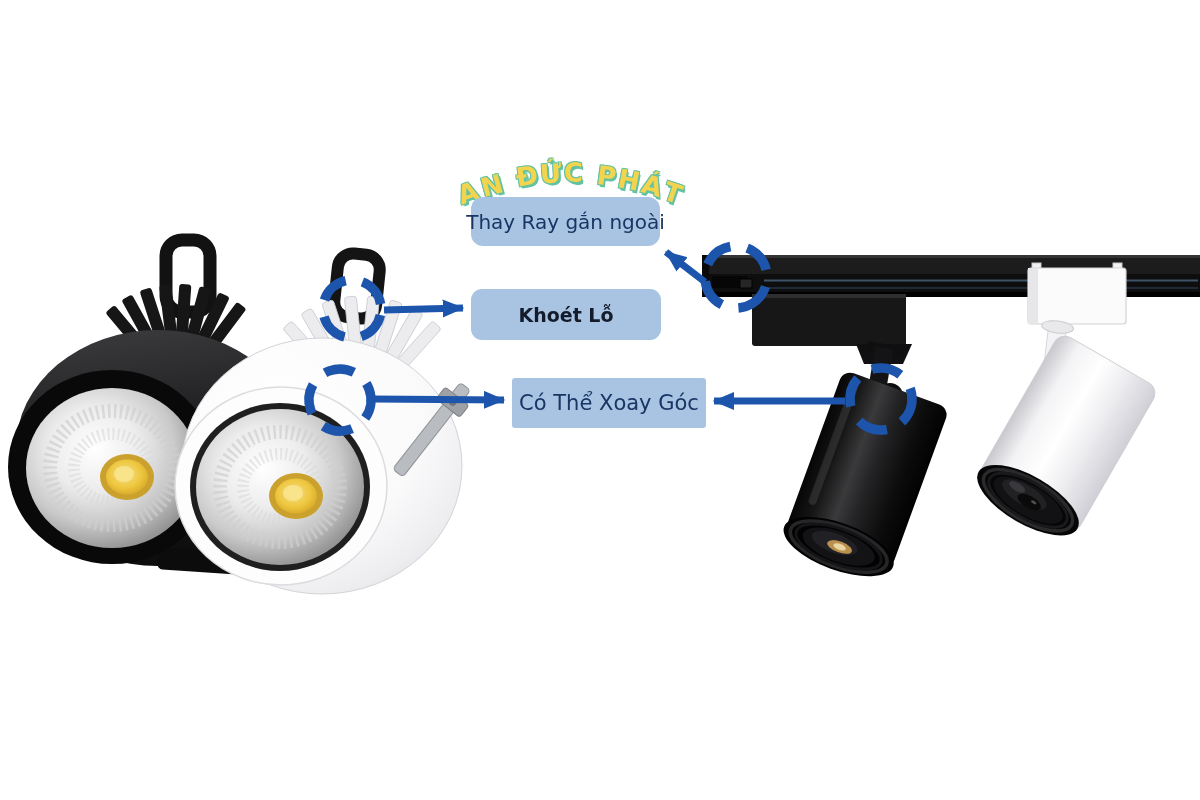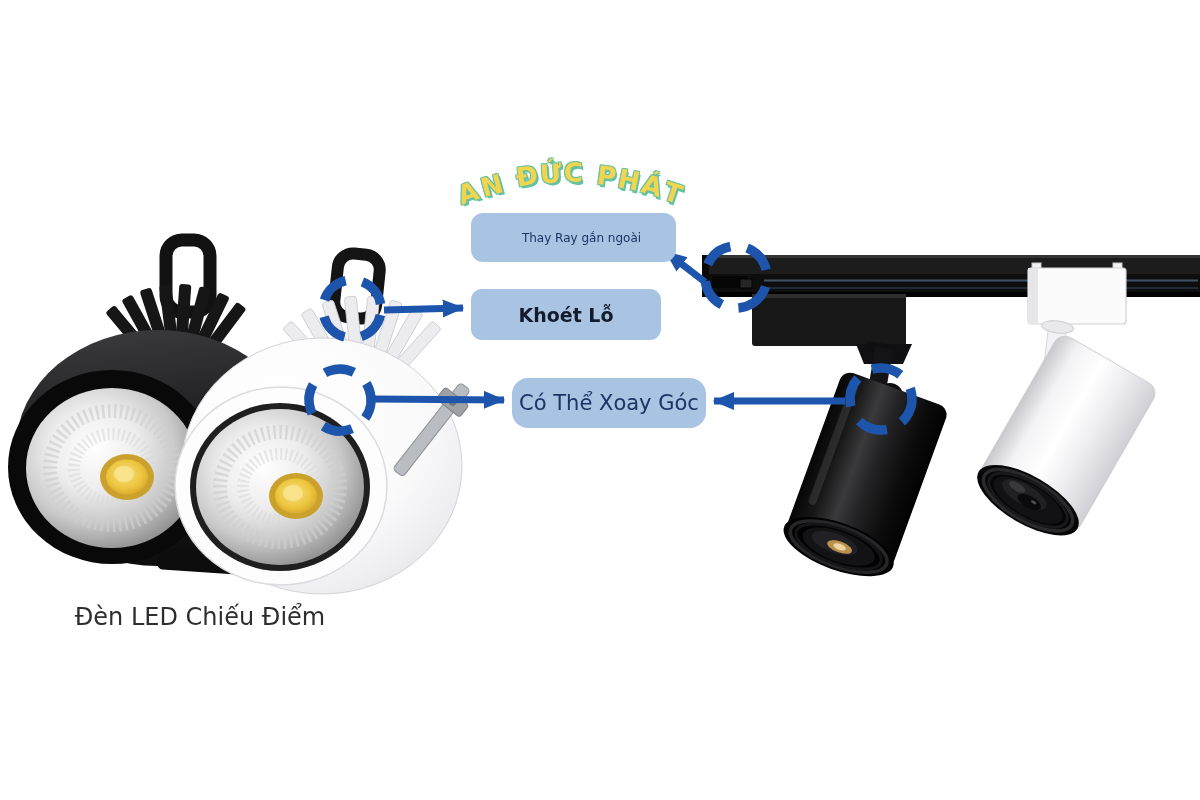--- a/index.html
+++ b/index.html
@@ -16,23 +16,23 @@
   .anno-circle { fill:none; stroke:var(--annotation,#1d55ad); stroke-width:9.5; stroke-dasharray:30 17; }
   .anno-line   { stroke:var(--annotation,#1d55ad); stroke-width:7; fill:none; }
   .anno-fill   { fill:var(--annotation,#1d55ad); }
 
   
   .callout {
     position:absolute; background:var(--callout-bg,#a9c3e3);
     display:flex; align-items:center; justify-content:center;
     color:var(--callout-text,#1a3563); white-space:nowrap;
   }
-  #callout-thay-ray { left:471px; top:213px; width:189px; height:49px; font-size:12px; border-radius:12px;padding-left:16px; }
+  #callout-thay-ray { left:471px; top:197px; width:189px; height:49px; font-size:20px; border-radius:12px; }
   #callout-khoet-lo { left:471px; top:289px; width:190px; height:51px; font-size:19px; font-weight:700; color:#141b2b; border-radius:11px; }
-  #callout-xoay-goc { left:512px; top:378px; width:194px; height:50px; font-size:21px; border-radius:16px; }
+  #callout-xoay-goc { left:512px; top:378px; width:194px; height:50px; font-size:21px; border-radius:3px; }
 
   
   .caption { position:absolute; font-size:24px; color:var(--caption-color,#2e2e2e); text-align:center; }
   #caption-left  { left:55px;  top:603px; width:290px; }
   #caption-right { left:710px; top:603px; width:460px; }
 
   
   .logo {
     position:absolute; left:448px; top:160px; width:244px; height:58px;
     display:flex; justify-content:center; align-items:flex-start; gap:2px;
@@ -243,14 +243,13 @@
       <span style="transform: translateY(3.2px) rotate(7.6deg);">P</span>
       <span style="transform: translateY(7.2px) rotate(11.4deg);">H</span>
       <span style="transform: translateY(12.8px) rotate(15.2deg);">Á</span>
       <span style="transform: translateY(20px) rotate(19deg);">T</span>
     </div>
 
   <div class="callout" id="callout-thay-ray">Thay Ray gắn ngoài</div>
   <div class="callout" id="callout-khoet-lo">Khoét Lỗ</div>
   <div class="callout" id="callout-xoay-goc">Có Thể Xoay Góc</div>
 
-  <div class="caption" id="caption-left">Đèn LED Chiếu Điểm</div>
 </div>
 
 </body></html>

